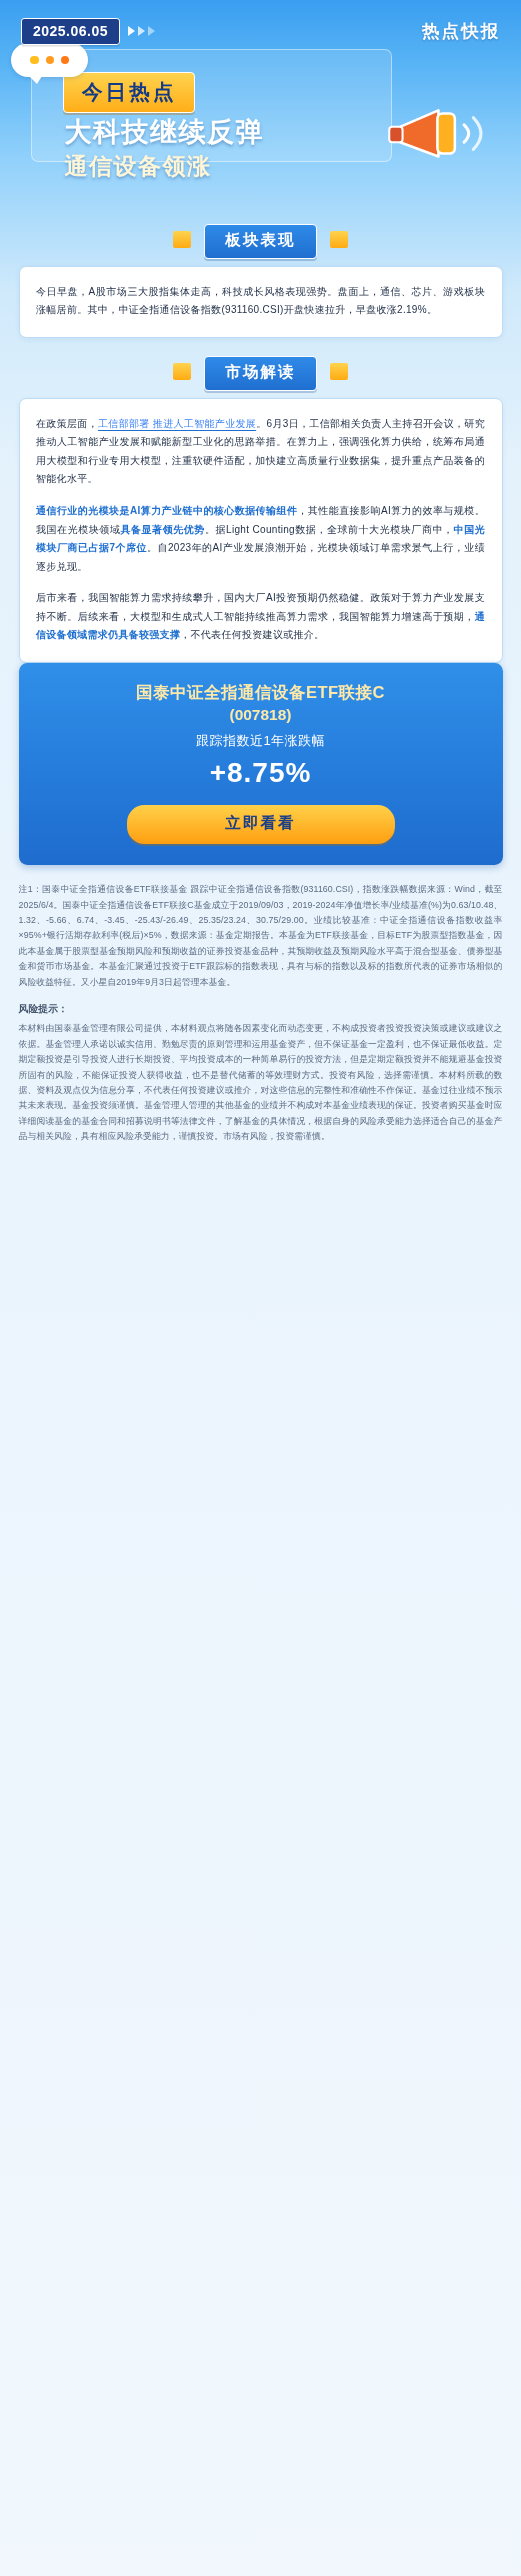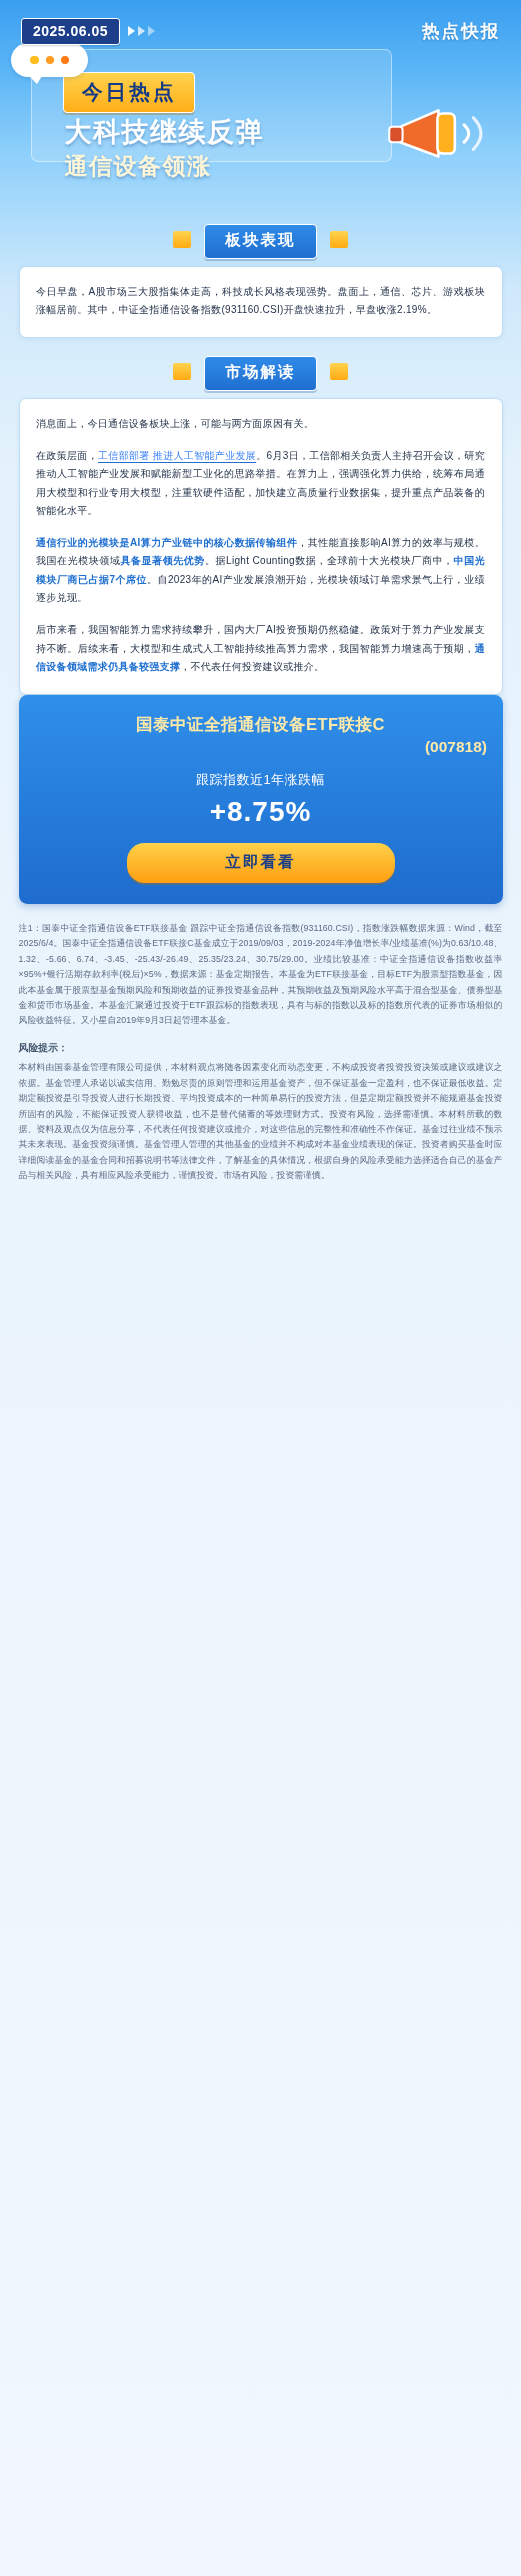--- a/index.html
+++ b/index.html
@@ -210,26 +210,25 @@
     font-size: 16.5px;
     font-weight: bold;
     letter-spacing: 0.5px;
     line-height: 1.45;
   }
   .product-code {
     color: #ffe9a8;
     font-size: 15.5px;
     font-weight: bold;
     margin-top: 1px;
-    text-align: right;
   }
   .product-sub {
     color: #ffffff;
     font-size: 13px;
-    margin-top: 15px;
+    margin-top: 8px;
     letter-spacing: 0.5px;
   }
   .product-value {
     color: #ffffff;
     font-size: 28px;
     font-weight: bold;
     margin-top: 7.2px;
     letter-spacing: 1px;
   }
   .cta-btn {
@@ -317,21 +316,20 @@
     <p>今日早盘，A股市场三大股指集体走高，科技成长风格表现强势。盘面上，通信、芯片、游戏板块涨幅居前。其中，中证全指通信设备指数(931160.CSI)开盘快速拉升，早盘收涨2.19%。</p>
   </div>
 
   <div class="sec-head">
     <span class="tag-l"></span>
     <span class="plate">市场解读</span>
     <span class="tag-r"></span>
   </div>
 
   <div class="card">
-    <p>消息面上，今日通信设备板块上涨，可能与两方面原因有关。</p>
 
     <p>
       <span>在政策层面，</span><span class="hl-blue u-line">工信部部署 推进人工智能产业发展</span><span>。6月3日，工信部相关负责人主持召开会议，研究推动人工智能产业发展和赋能新型工业化的思路举措。在算力上，强调强化算力供给，统筹布局通用大模型和行业专用大模型，注重软硬件适配，加快建立高质量行业数据集，提升重点产品装备的智能化水平。</span>
     </p>
 
 
     <p>
       <span class="hl-blue-b">通信行业的光模块是AI算力产业链中的核心数据传输组件</span><span>，其性能直接影响AI算力的效率与规模。我国在光模块领域</span><span class="hl-blue-b">具备显著领先优势</span><span>。据Light Counting数据，全球前十大光模块厂商中，</span><span class="hl-blue-b">中国光模块厂商已占据7个席位</span><span>。自2023年的AI产业发展浪潮开始，光模块领域订单需求景气上行，业绩逐步兑现。</span>
     </p>
 

